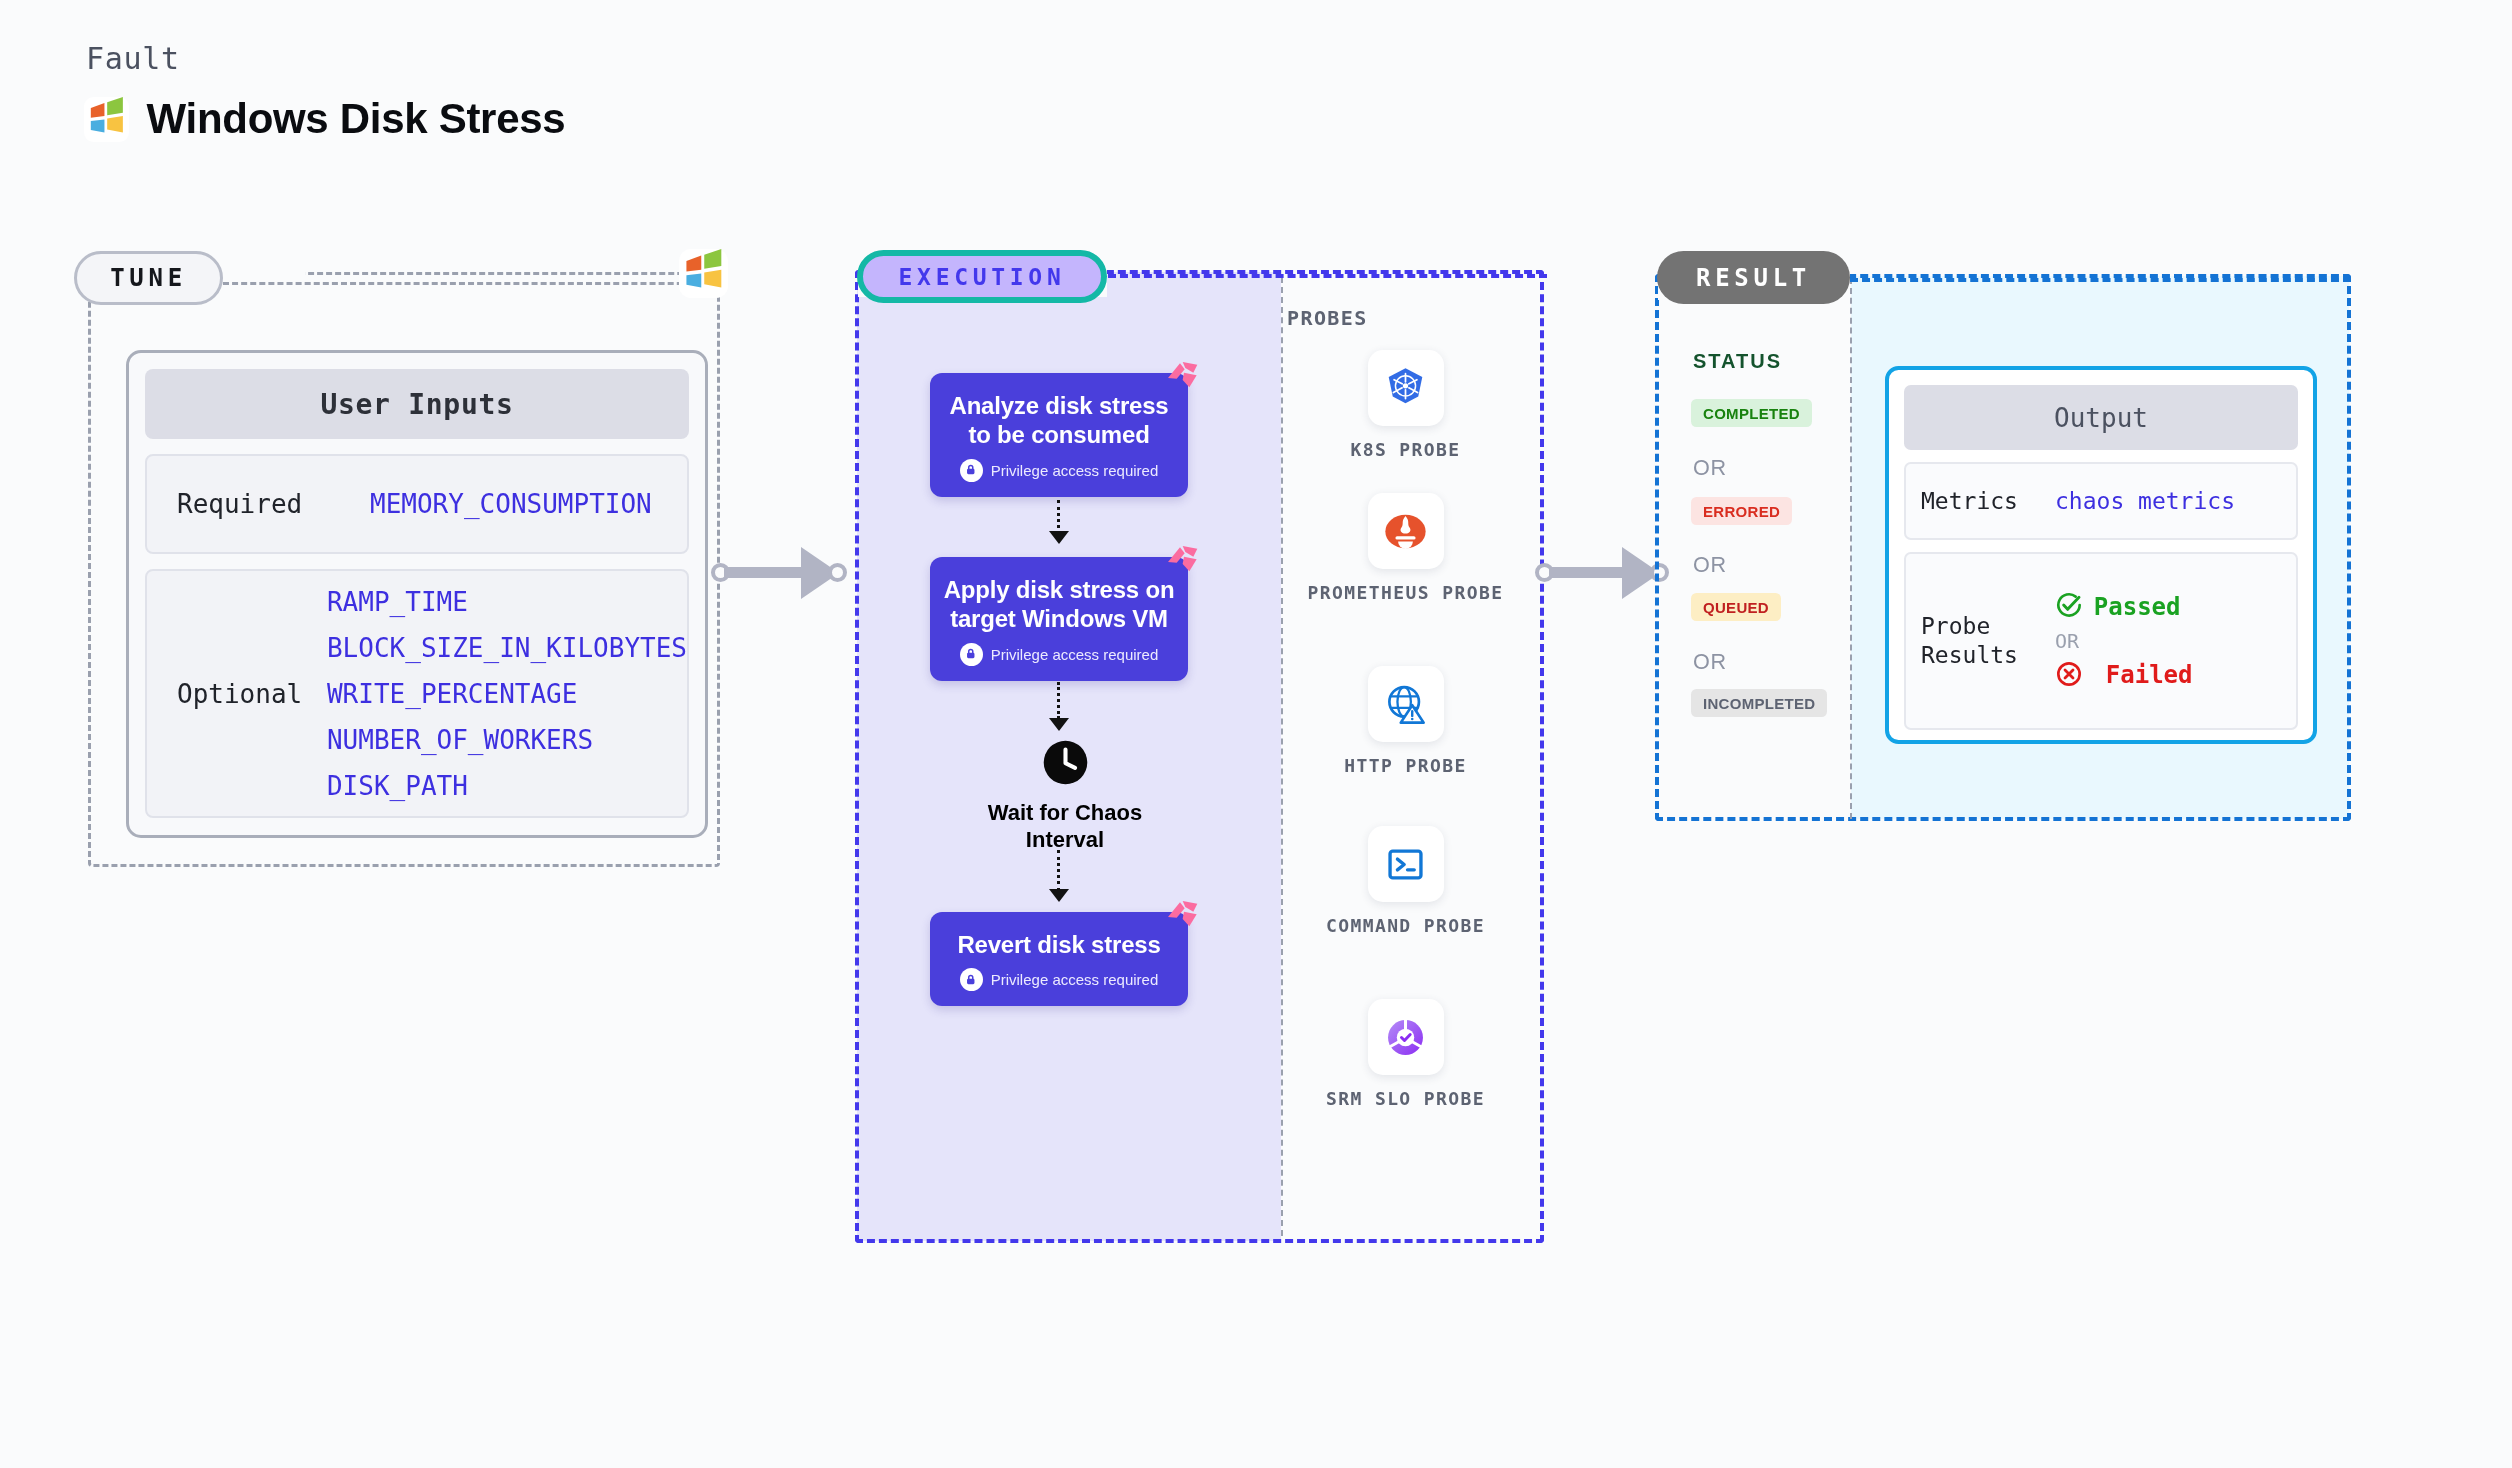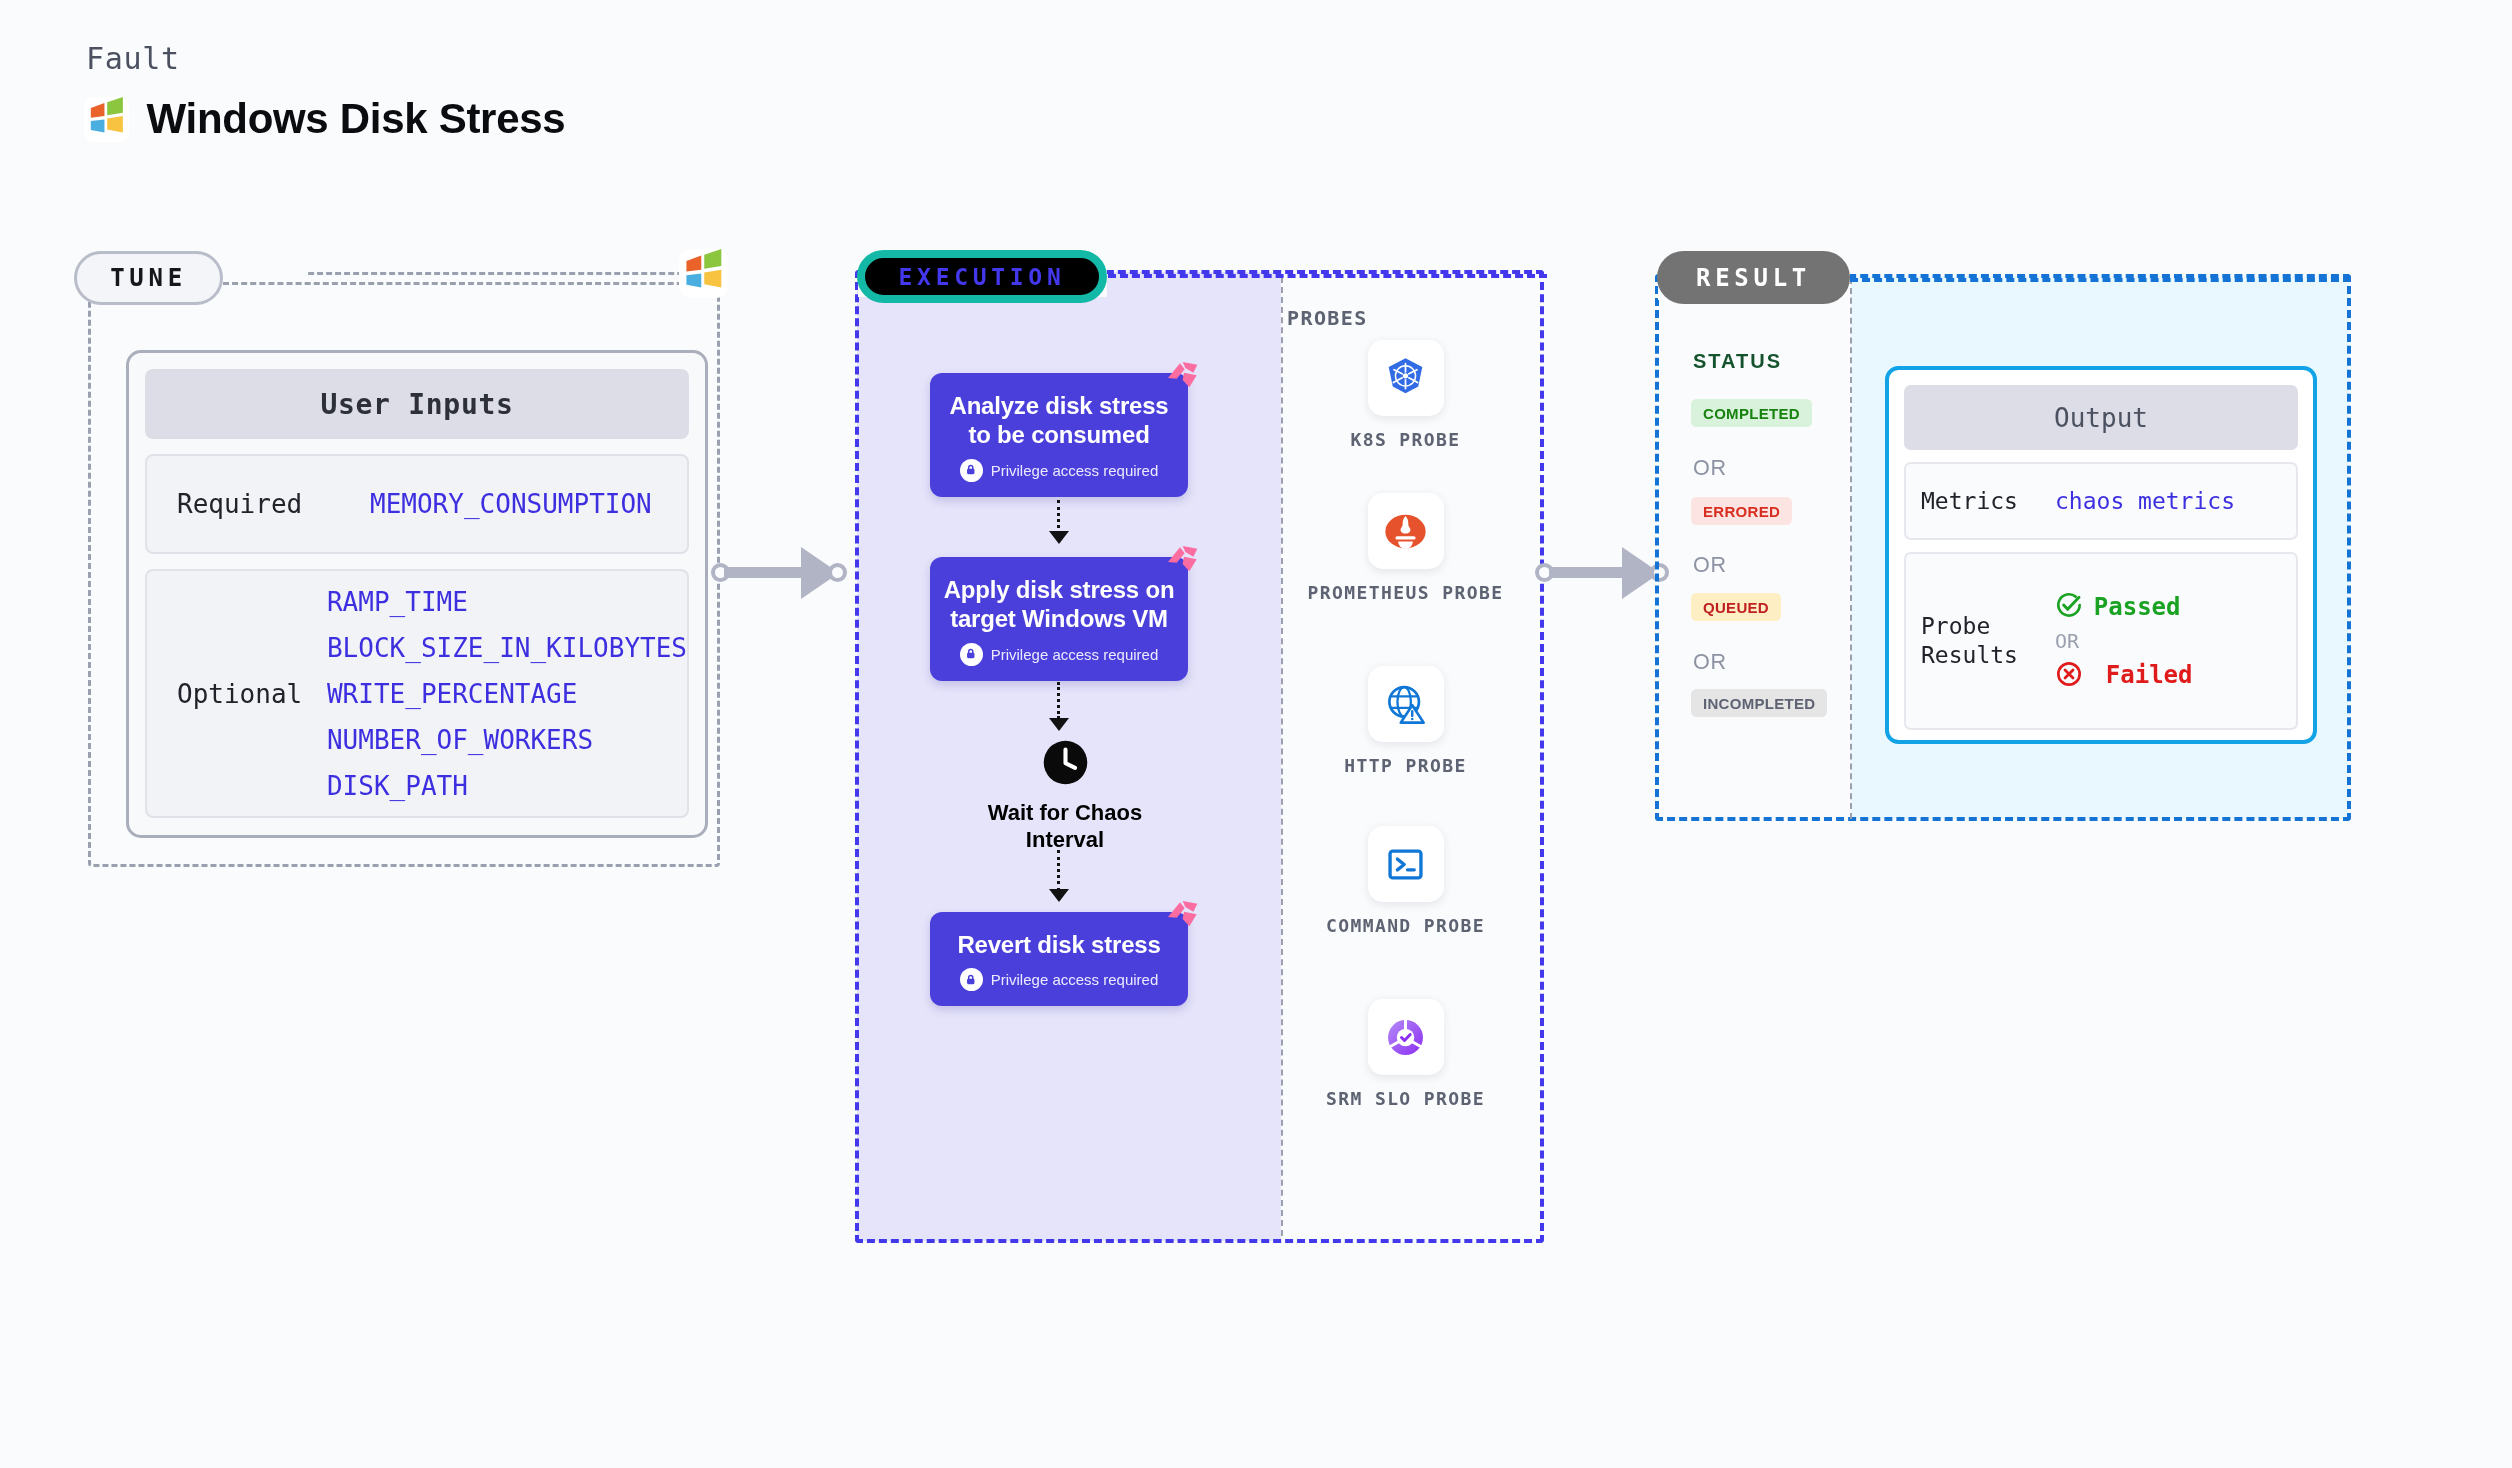--- a/index.html
+++ b/index.html
@@ -94,21 +94,21 @@
   #exec-panel {
     left: 855px; top: 270px; width: 689px; height: 973px;
     border: 4px dashed #4338ec; border-radius: 4px;
   }
   #exec-fill {
     position: absolute; left: 857px; top: 272px; width: 424px; height: 969px;
     background: #e5e4fa;
   }
   #exec-badge {
     left: 857px; top: 250px; width: 250px; height: 53px;
-    background: #000000; border: 8px solid #14b8a6;
+    background: #c4b5fd; border: 6px solid #14b8a6;
     color: #4338ec; font-size: 23px;
   }
   #exec-badge-stub {
     position: absolute; left: 1108px; top: 274px; width: 439px; height: 0;
     border-top: 4px dashed #4338ec; z-index: 5;
   }
   #exec-mask {
     position: absolute; left: 858px; top: 269px; width: 249px; height: 28px;
     background: #fafbfc; z-index: 4;
   }
@@ -405,21 +405,21 @@
           <path d="M7 9 V6.6 a3 3 0 0 1 6 0 V9" fill="none" stroke="#4a3fdb" stroke-width="2.2"></path>
         </svg>
       </span>
       <span>Privilege access required</span>
     </div>
   </div>
 
   <div id="probes-divider"></div>
   <div id="probes-label">PROBES</div>
 
-  <div class="probe-item" style="left:1301px; top:340px;">
+  <div class="probe-item" style="left:1301px; top:350px;">
     <div class="probe-tile">
       <svg width="47" height="47" viewBox="0 0 70 70">
         <path d="M35 5 L60 18 L54 47 L35 57 L16 47 L10 18 Z" fill="#326ce5"></path>
         <circle cx="35" cy="31" r="4" fill="#fff"></circle>
         <g stroke="#fff" stroke-width="2.6" stroke-linecap="round">
           <path d="M35 13 V25"></path>
             <path d="M35 37 V50"></path>
           <path d="M18 22 L30 28"></path>
             <path d="M40 34 L53 41"></path>
           <path d="M52 22 L40 28"></path>

